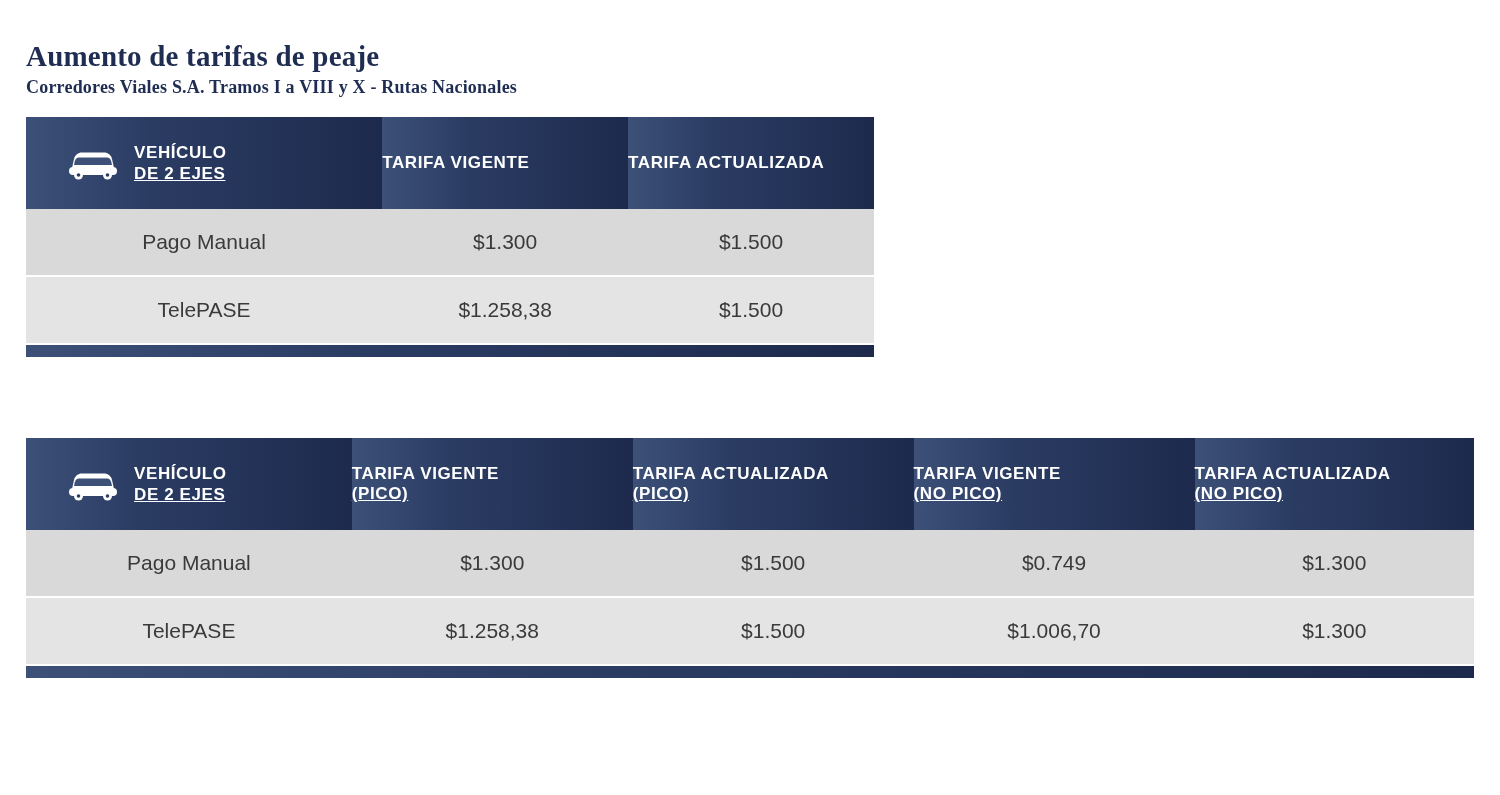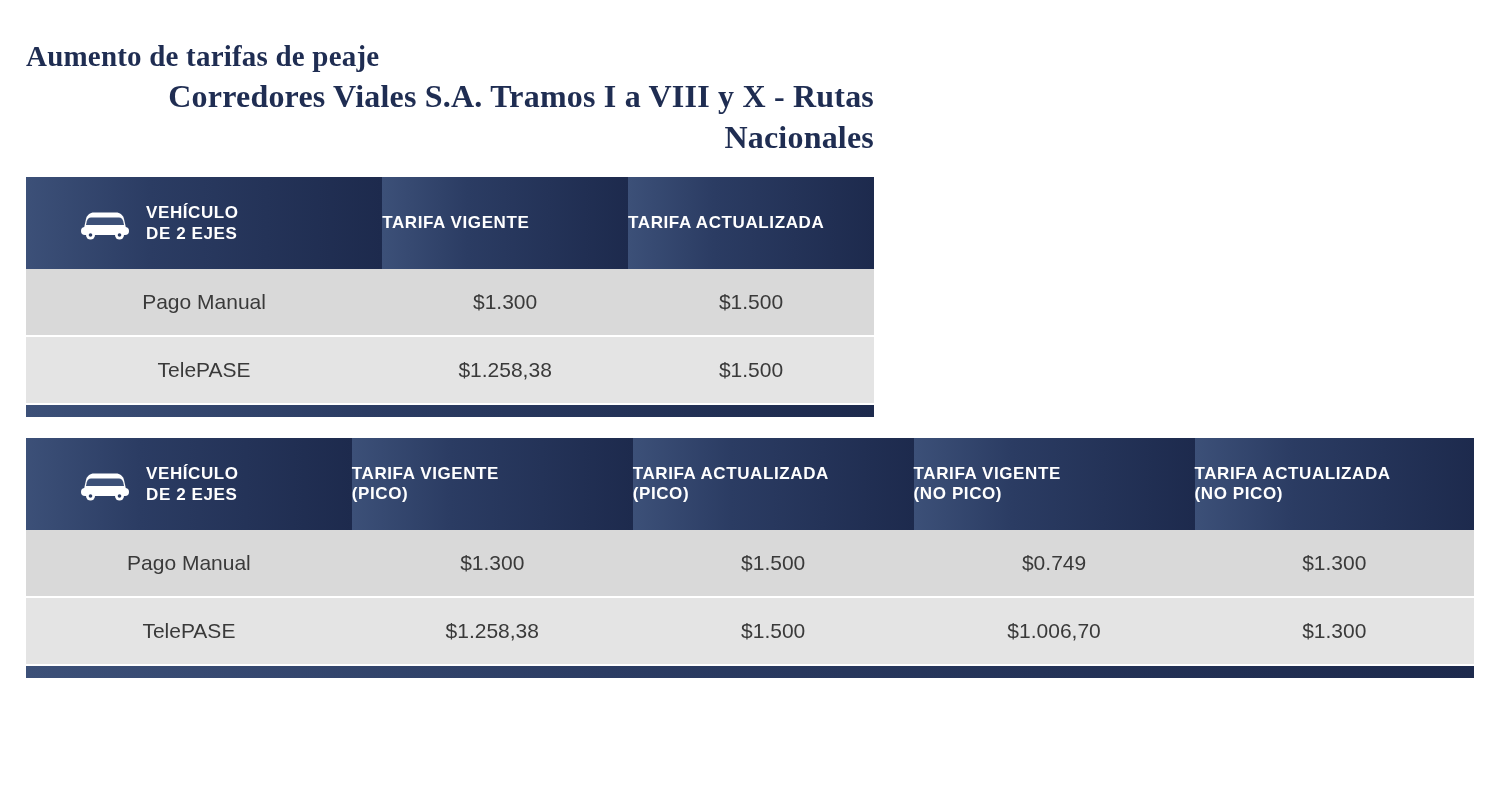--- a/index.html
+++ b/index.html
@@ -29,25 +29,24 @@
     font-family: "Liberation Serif", serif;
     font-weight: bold;
     font-size: 29px;
     color: #1f2d52;
     letter-spacing: 0.2px;
     line-height: 1.3;
   }
   .title-sub {
     font-family: "Liberation Serif", serif;
     font-weight: bold;
-    font-size: 32px;
+    font-size: 18px;
     color: #1f2d52;
     letter-spacing: 0.2px;
     line-height: 1.3;
-    text-align: right;
   }
 
   .section-1 {
     position: absolute;
     left: 26px;
     top: 38px;
     width: 848px;
   }
   .section-2 {
     position: absolute;
@@ -75,28 +74,29 @@
     vertical-align: middle;
     text-align: left;
   }
   table.tariff thead th.veh-col {
     text-align: left;
   }
   .veh-head {
     display: flex;
     align-items: center;
     gap: 14px;
-    padding-left: 52px;
+    padding-left: 40px;
   }
   .veh-label {
     line-height: 1.25;
     text-align: left;
   }
   .th-line2 {
     display: block;
+    text-decoration: underline;
   }
 
   .car-icon svg {
     display: block;
   }
 
   table.tariff tbody td {
     font-size: 21px;
     color: #3a3a3a;
     text-align: center;

